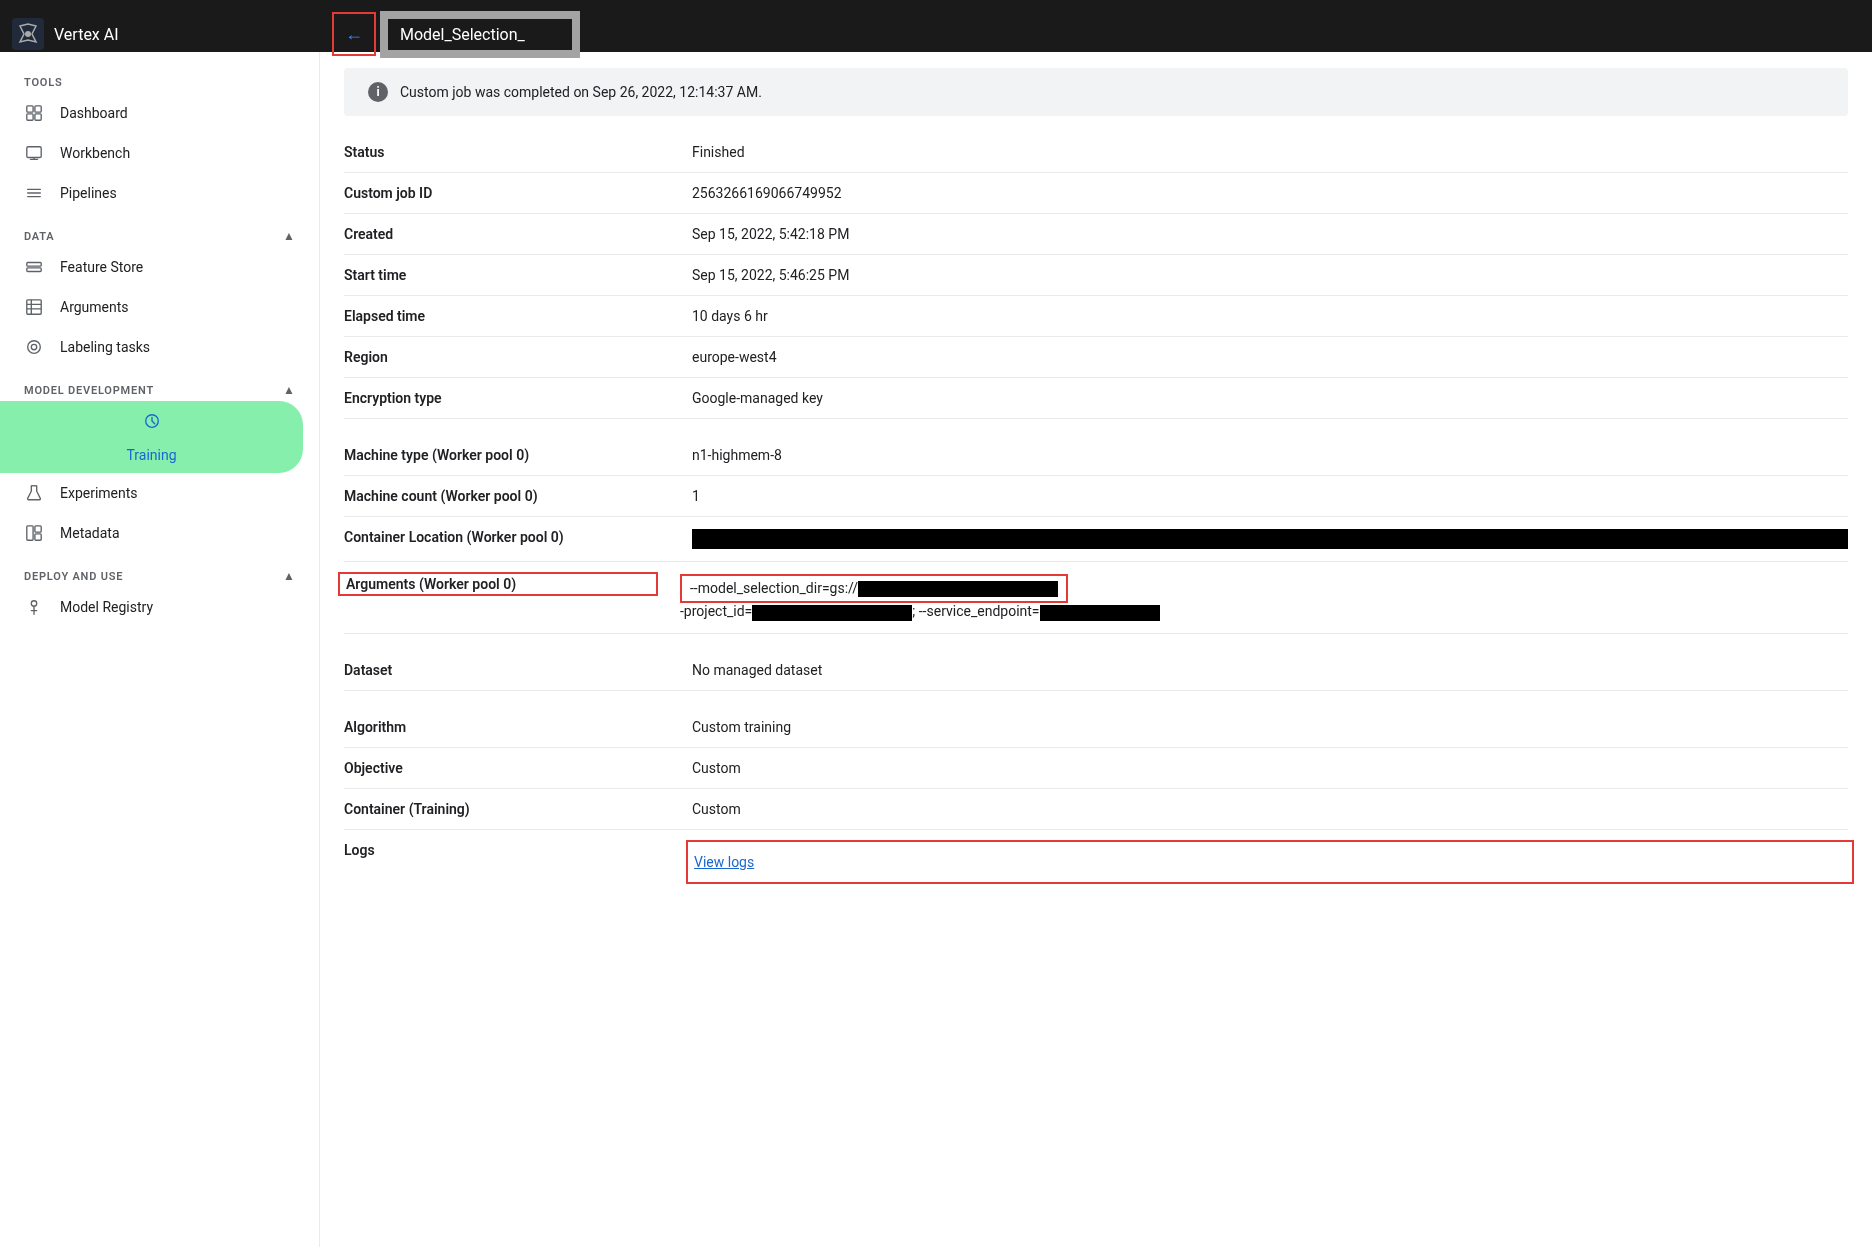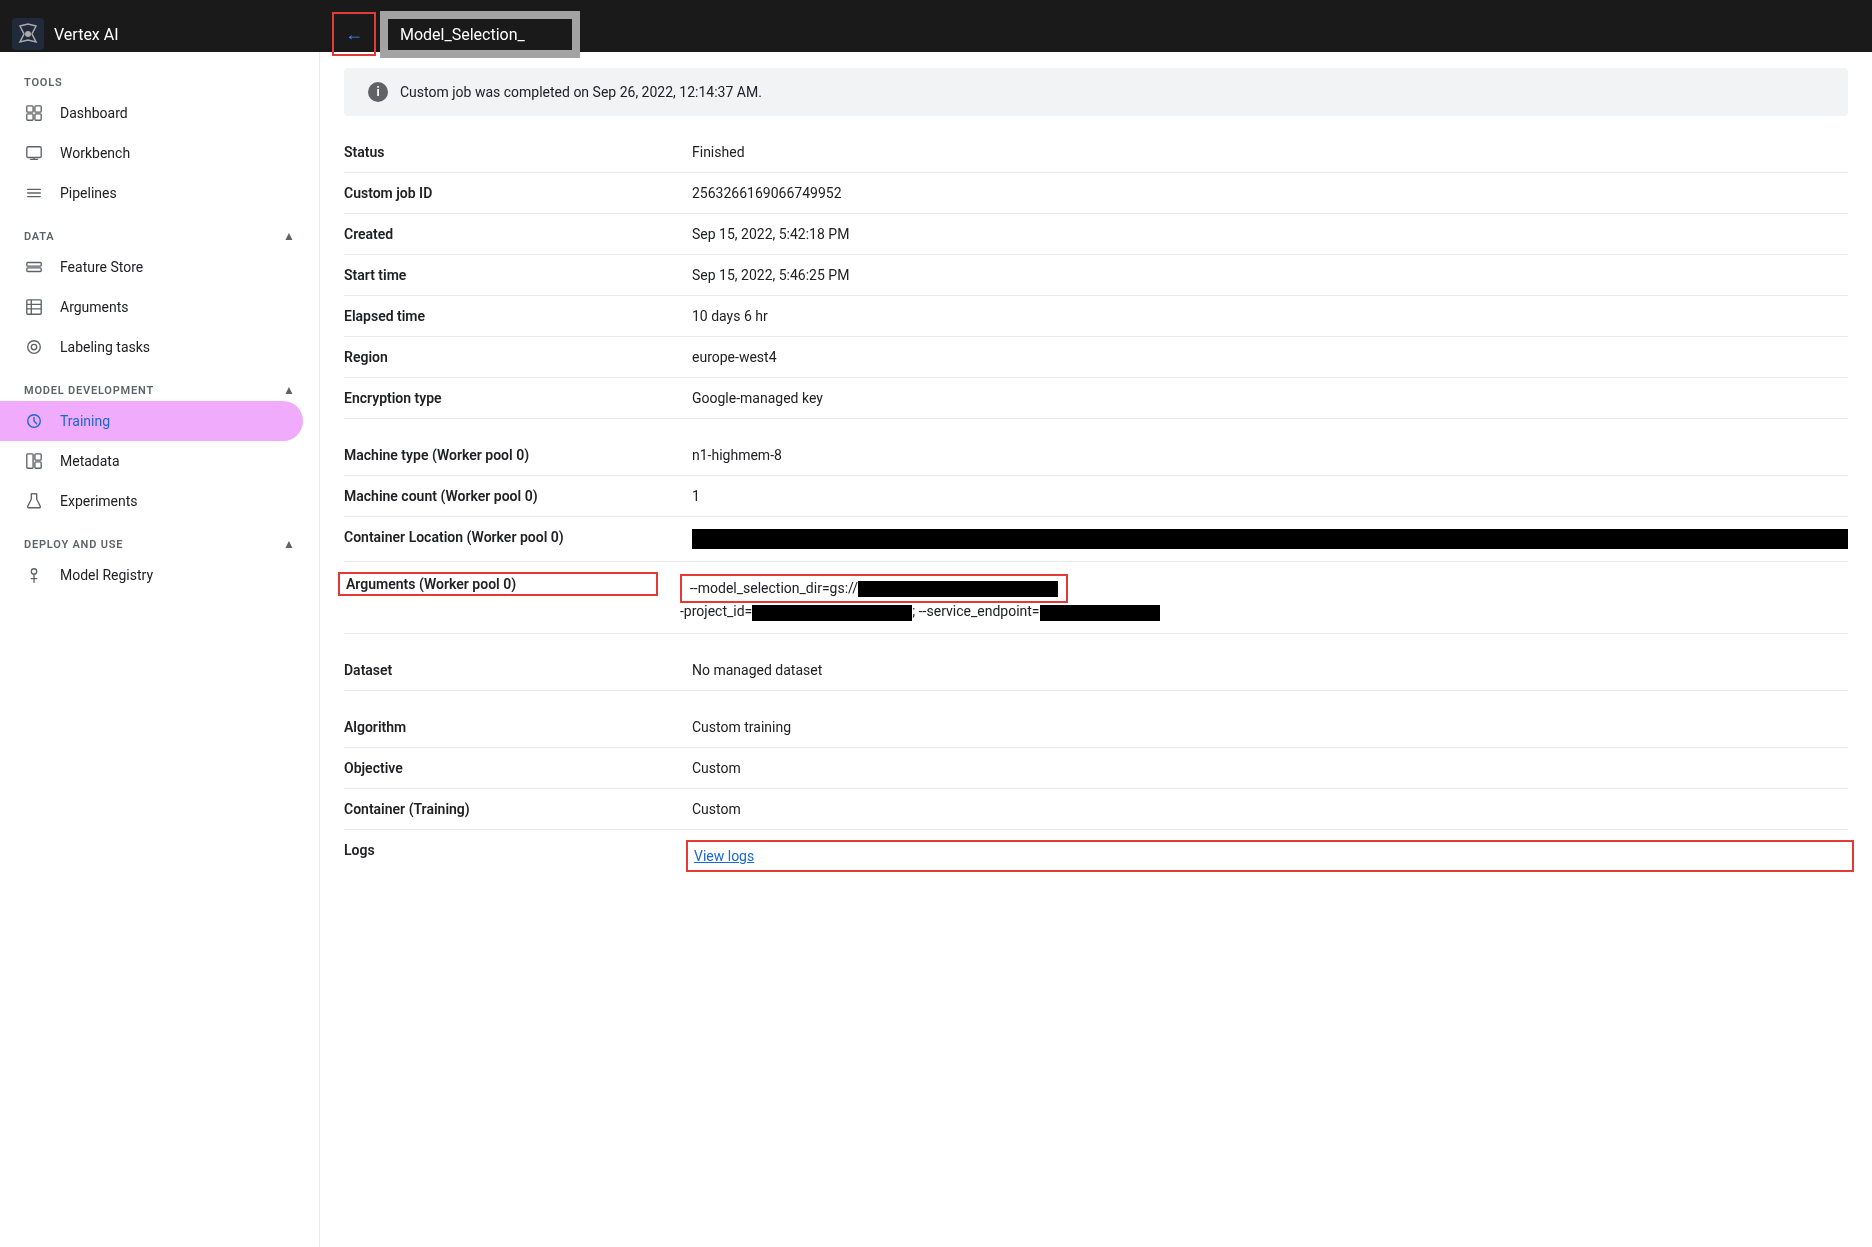--- a/index.html
+++ b/index.html
@@ -89,22 +89,23 @@
       align-items: center;
       gap: 16px;
       padding: 10px 24px;
       cursor: pointer;
       color: #202124;
       font-size: 14px;
       border-radius: 0 24px 24px 0;
       margin-right: 16px;
     }
     .sidebar-item.active {
-      background: #f0abfc;
+      background: #86efac;
       color: #1967d2;
+      flex-direction: column;
     }
     .sidebar-item .icon {
       width: 20px;
       height: 20px;
       display: flex;
       align-items: center;
       justify-content: center;
       color: #5f6368;
       font-size: 16px;
       flex-shrink: 0;
@@ -207,21 +208,21 @@
       min-width: 400px;
       height: 20px;
     }
     .detail-value.link {
       color: #1967d2;
       text-decoration: underline;
       cursor: pointer;
     }
     .detail-value.link-box {
       border: 2px solid #e53935;
-      padding: 6px 6px;
+      padding: 12px 6px;
       margin: -2px -6px;
       display: inline-block;
     }
     .section-gap {
       height: 16px;
     }
 
     
     .args-container {
       flex: 1;
@@ -332,35 +333,35 @@
         <svg width="18" height="18" viewBox="0 0 20 20" fill="none">
             <circle cx="10" cy="10" r="7" stroke="#1967d2" stroke-width="1.5"></circle>
             <path d="M10 6v4l3 3" stroke="#1967d2" stroke-width="1.5" stroke-linecap="round"></path>
           </svg>
       </span>
       <span>Training</span>
     </div>
     <div class="sidebar-item">
       <span class="icon">
         <svg width="18" height="18" viewBox="0 0 20 20" fill="none">
+            <path d="M7 2v6L3 16a1 1 0 001 1.5h12A1 1 0 0017 16l-4-8V2" stroke="#5f6368" stroke-width="1.5" stroke-linecap="round"></path>
+            <path d="M7 2h6" stroke="#5f6368" stroke-width="1.5"></path>
+          </svg>
+      </span>
+      <span>Experiments</span>
+    </div>
+    <div class="sidebar-item">
+      <span class="icon">
+        <svg width="18" height="18" viewBox="0 0 20 20" fill="none">
             <rect x="2" y="2" width="7" height="16" rx="1" stroke="#5f6368" stroke-width="1.5"></rect>
             <rect x="11" y="2" width="7" height="7" rx="1" stroke="#5f6368" stroke-width="1.5"></rect>
             <rect x="11" y="11" width="7" height="7" rx="1" stroke="#5f6368" stroke-width="1.5"></rect>
           </svg>
       </span>
       <span>Metadata</span>
-    </div>
-    <div class="sidebar-item">
-      <span class="icon">
-        <svg width="18" height="18" viewBox="0 0 20 20" fill="none">
-            <path d="M7 2v6L3 16a1 1 0 001 1.5h12A1 1 0 0017 16l-4-8V2" stroke="#5f6368" stroke-width="1.5" stroke-linecap="round"></path>
-            <path d="M7 2h6" stroke="#5f6368" stroke-width="1.5"></path>
-          </svg>
-      </span>
-      <span>Experiments</span>
     </div>
 
     <div class="sidebar-divider"></div>
 
     <div class="sidebar-section-header">
       <span class="label">DEPLOY AND USE</span>
       <span class="chevron">▲</span>
     </div>
     <div class="sidebar-item">
       <span class="icon">

